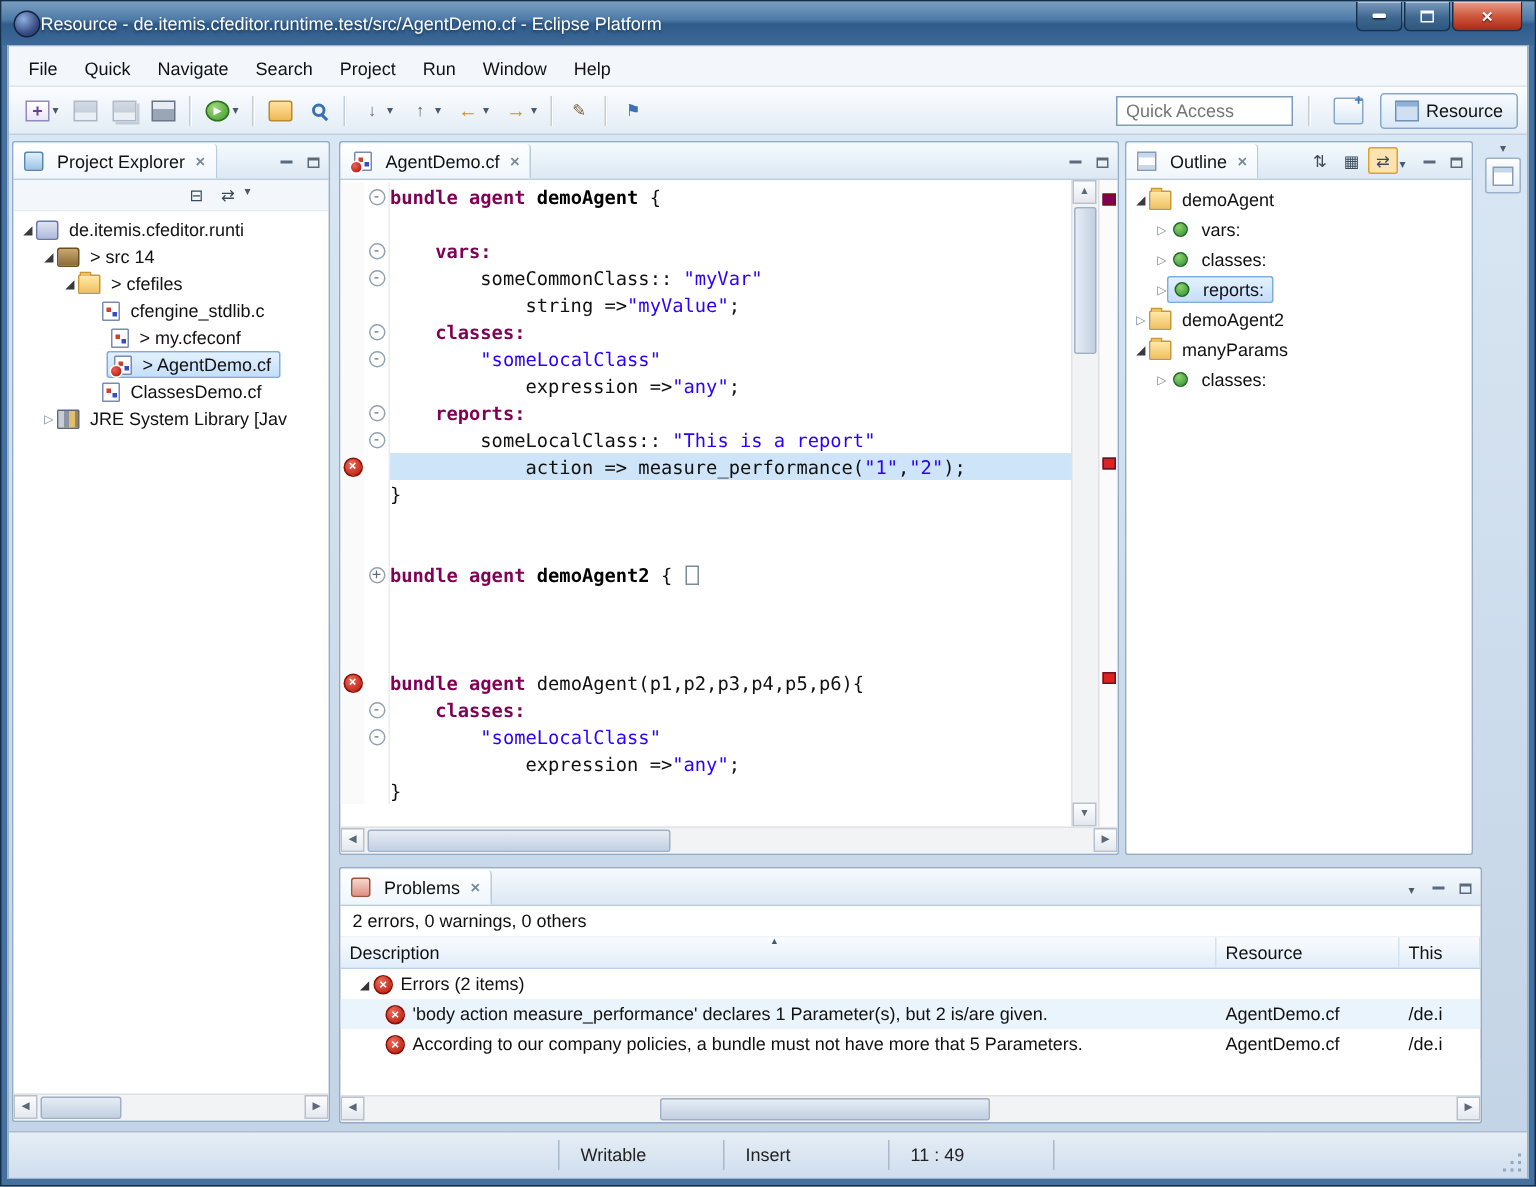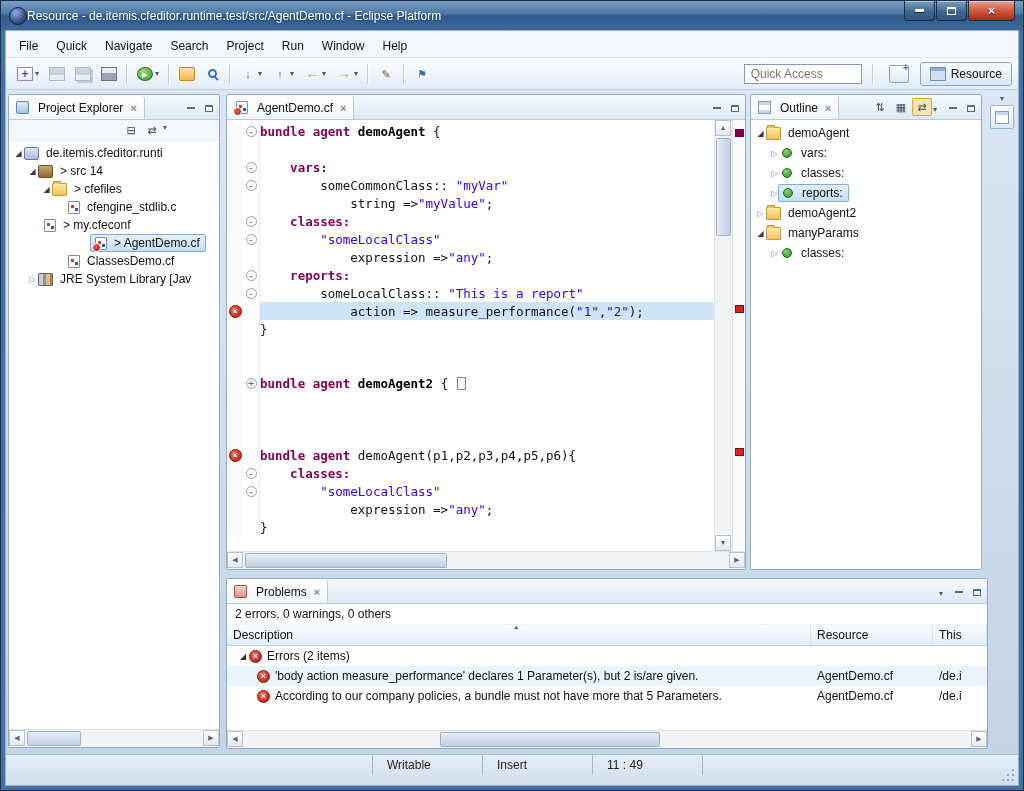--- a/index.html
+++ b/index.html
@@ -162,21 +162,21 @@
   .grp-exp{width:12px;font-size:8px;color:#333;text-align:center;margin-left:4px}
   .perr{flex:none;margin-right:5px}
   .pr-fill{flex:1;background:#fff}
   
   .fastbar{position:absolute;right:3px;top:4px;width:26px;display:flex;flex-direction:column;align-items:center;gap:2px}
   .fv-btn{width:22px;height:22px;background:linear-gradient(#fdfeff,#dce9f6);border:1px solid #9ab2cc;
     border-radius:2px;display:flex;align-items:center;justify-content:center}
   .fv-ic{width:12px;height:11px;background:#fff;border:1px solid #8a9ab0;
     box-shadow:inset 0 3px 0 #c8d8ec}
   .fv-chev{font-size:8px;color:#4a5a6a}
-  .statusbar{height:30px;flex:none;display:flex;
+  .statusbar{height:30px;flex:none;display:flex;align-items:center;
     background:linear-gradient(#e6eef6,#cfdded);border-top:1px solid #aabccd;position:relative;color:#222}
   .sb-spacer{width:366px}
   .sb-cell{width:110px;height:20px;display:flex;align-items:center;padding-left:14px;
     border-left:1px solid #a8baca;box-sizing:border-box}
   .grip{position:absolute;right:3px;bottom:3px;width:13px;height:13px}
   .grip span{position:absolute;left:0;top:0;width:2px;height:2px;background:transparent;
     box-shadow:10px 10px 0 #93a8bc,10px 5px 0 #93a8bc,5px 10px 0 #93a8bc,10px 0 0 #93a8bc,0 10px 0 #93a8bc,5px 5px 0 #93a8bc}
 </style>
 </head>
 <body>
@@ -309,26 +309,26 @@
             <div class="trow" style="padding-left: 32px;">
               <span class="exp open">◢</span>
               <span class="ticon i-package"></span>
               <span class="tlabel">&gt; cfefiles</span>
             </div>
             <div class="trow" style="padding-left: 46px;">
               <span class="exp"></span>
               <span class="ticon i-cf-file"></span>
               <span class="tlabel">cfengine_stdlib.c</span>
             </div>
-            <div class="trow" style="padding-left: 22px;">
+            <div class="trow" style="padding-left: 52px;">
               <span class="exp"></span>
               <span class="ticon i-cf-file"></span>
               <span class="tlabel">&gt; my.cfeconf</span>
             </div>
-            <div class="trow" style="padding-left: 72px;">
+            <div class="trow" style="padding-left: 53px;">
               <span class="exp"></span>
               <span class="tsel">
                 <span class="ticon i-cf-file-error"></span>
                 <span class="tlabel">&gt; AgentDemo.cf</span>
               </span>
             </div>
             <div class="trow" style="padding-left: 46px;">
               <span class="exp"></span>
               <span class="ticon i-cf-file"></span>
               <span class="tlabel">ClassesDemo.cf</span>

